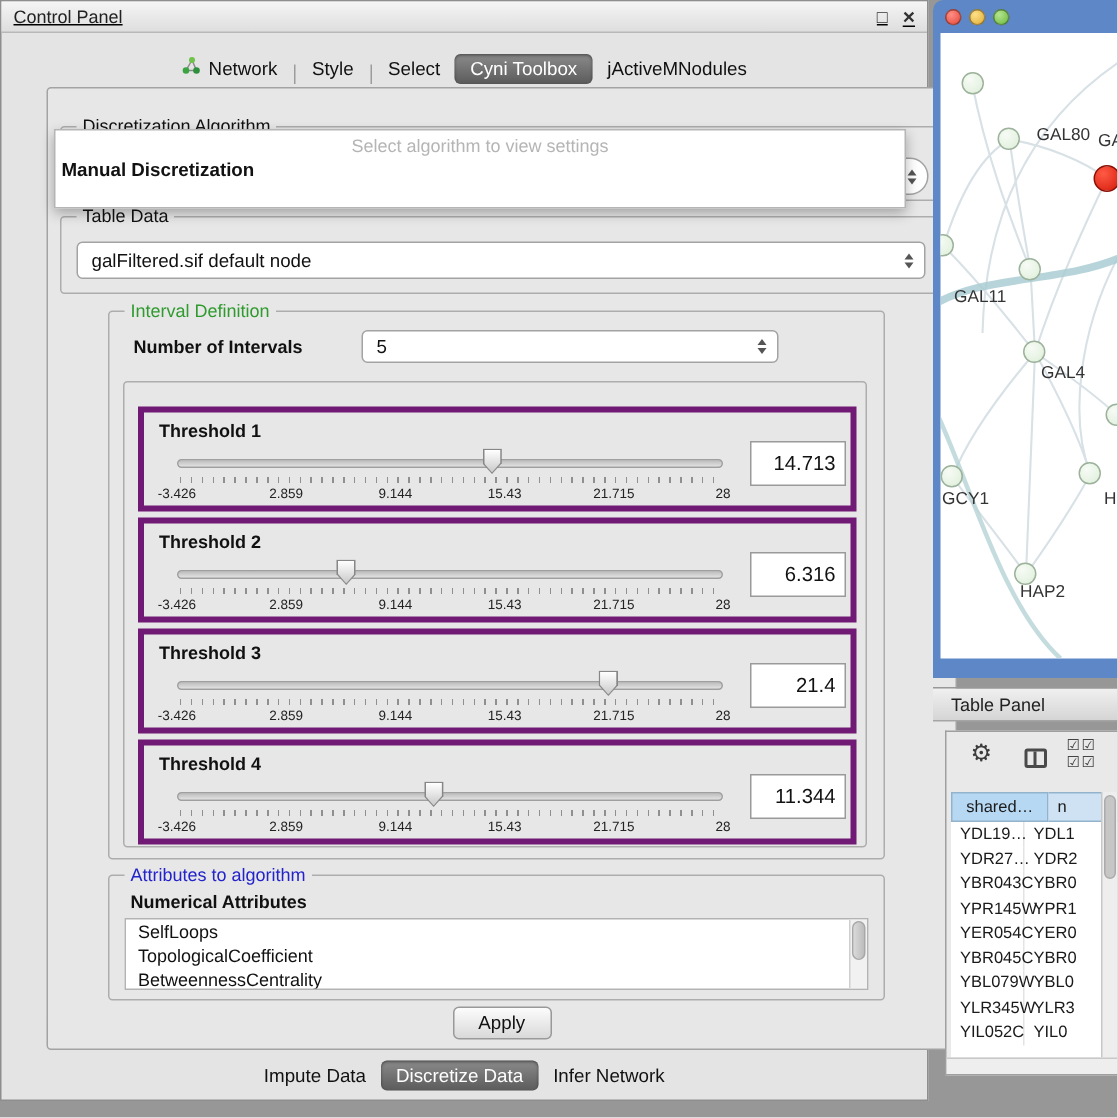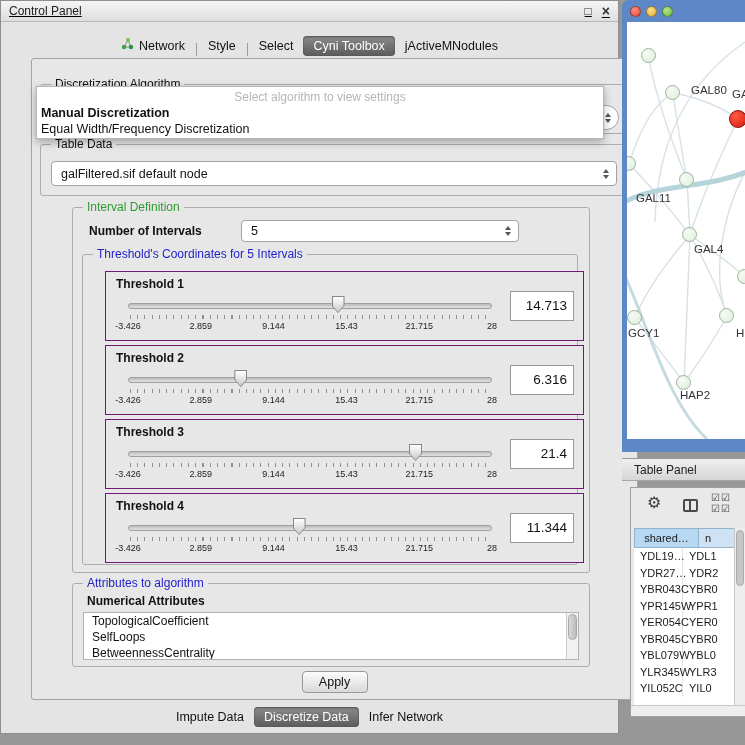--- a/index.html
+++ b/index.html
@@ -43,21 +43,21 @@
 
   .group.tdata { left:8px; top:85px; width:588px; height:52px; }
   .tdcombo { left:10px; right:10px; top:16px; height:25px; }
 
   .group.interval { left:40px; top:148px; width:518px; height:366px; }
   .blabel { font-size:12px; font-weight:bold; color:#111; white-space:nowrap; }
   .numlabel { position:absolute; left:16px; top:16px; }
   .numcombo { left:168px; top:12px; width:278px; height:22px; }
 
   .group.thgroup { left:9px; top:46px; width:496px; height:311px; }
-  .thpanel { position:absolute; left:22px; width:479px; height:70px; background:#e7e7e7; border:1px solid #701a75; }
+  .thpanel { position:absolute; left:9px; width:479px; height:70px; background:#e7e7e7; border:4px solid #701a75; }
   .thlabel { position:absolute; left:10px; top:5px; }
   .valbox { position:absolute; left:404px; top:19px; width:64px; height:30px; background:#fff; border:1px solid #9a9a9a; font-size:13.5px; line-height:28px; text-align:right; padding-right:6px; color:#111; }
 
   .slider { position:absolute; left:22px; top:22px; width:364px; height:42px; }
   .track { position:absolute; left:0; right:0; top:9px; height:6px; background:linear-gradient(#bdbdbd,#e2e2e2); border:1px solid #9f9f9f; border-radius:3px; }
   .thumb { position:absolute; top:2px; width:13px; height:17px; }
   .thumb .outer { position:absolute; inset:0; background:#878787; clip-path:polygon(0 0,100% 0,100% 58%,50% 100%,0 58%); }
   .thumb .inner { position:absolute; inset:1px; background:linear-gradient(#ffffff,#c9c9c9); clip-path:polygon(0 0,100% 0,100% 58%,50% 100%,0 58%); }
   .ticks { position:absolute; left:2px; right:2px; top:21px; height:4px; background:repeating-linear-gradient(90deg,#8f8f8f 0 1px,transparent 1px 7.25px); }
   .scale { position:absolute; left:0; right:0; top:27px; height:11px; }
@@ -157,21 +157,20 @@
           <span class="stepper">
               <span class="t-up"></span>
               <span class="t-dn"></span>
             </span>
         </div>
       </div>
 
       <div class="dropdown">
         <div class="dd-placeholder">Select algorithm to view settings</div>
         <div class="dd-item bold">Manual Discretization</div>
-        <div class="dd-item">Equal Width/Frequency Discretization</div>
       </div>
 
       <div class="group tdata">
         <span class="gtitle black">Table Data</span>
         <div class="combo tdcombo">
           <span class="combo-text">galFiltered.sif default node</span>
           <span class="stepper">
               <span class="t-up"></span>
               <span class="t-dn"></span>
             </span>
@@ -183,21 +182,20 @@
         <span class="blabel numlabel">Number of Intervals</span>
         <div class="combo numcombo">
           <span class="combo-text">5</span>
           <span class="stepper">
               <span class="t-up"></span>
               <span class="t-dn"></span>
             </span>
         </div>
 
         <div class="group thgroup">
-          <span class="gtitle blue">Threshold's Coordinates for 5 Intervals</span>
 
           <div class="thpanel" style="top:16px">
             <span class="blabel thlabel">Threshold 1</span>
             <div class="valbox">14.713</div>
             <div class="slider">
               <div class="track"></div>
               <div class="ticks"></div>
               <div class="thumb" style="left:calc(57.7% - 6.5px)">
                   <div class="outer"></div>
                   <div class="inner"></div>
@@ -275,22 +273,22 @@
               </div>
             </div>
           </div>
         </div>
       </div>
 
       <div class="group attrs">
         <span class="gtitle blue">Attributes to algorithm</span>
         <span class="blabel attrh">Numerical Attributes</span>
         <div class="listbox">
+          <div class="litem">SelfLoops</div>
           <div class="litem">TopologicalCoefficient</div>
-          <div class="litem">SelfLoops</div>
           <div class="litem">BetweennessCentrality</div>
           <div class="vscroll">
               <div class="vthumb"></div>
             </div>
         </div>
       </div>
 
       <button class="applybtn">Apply</button>
     </div>
 

